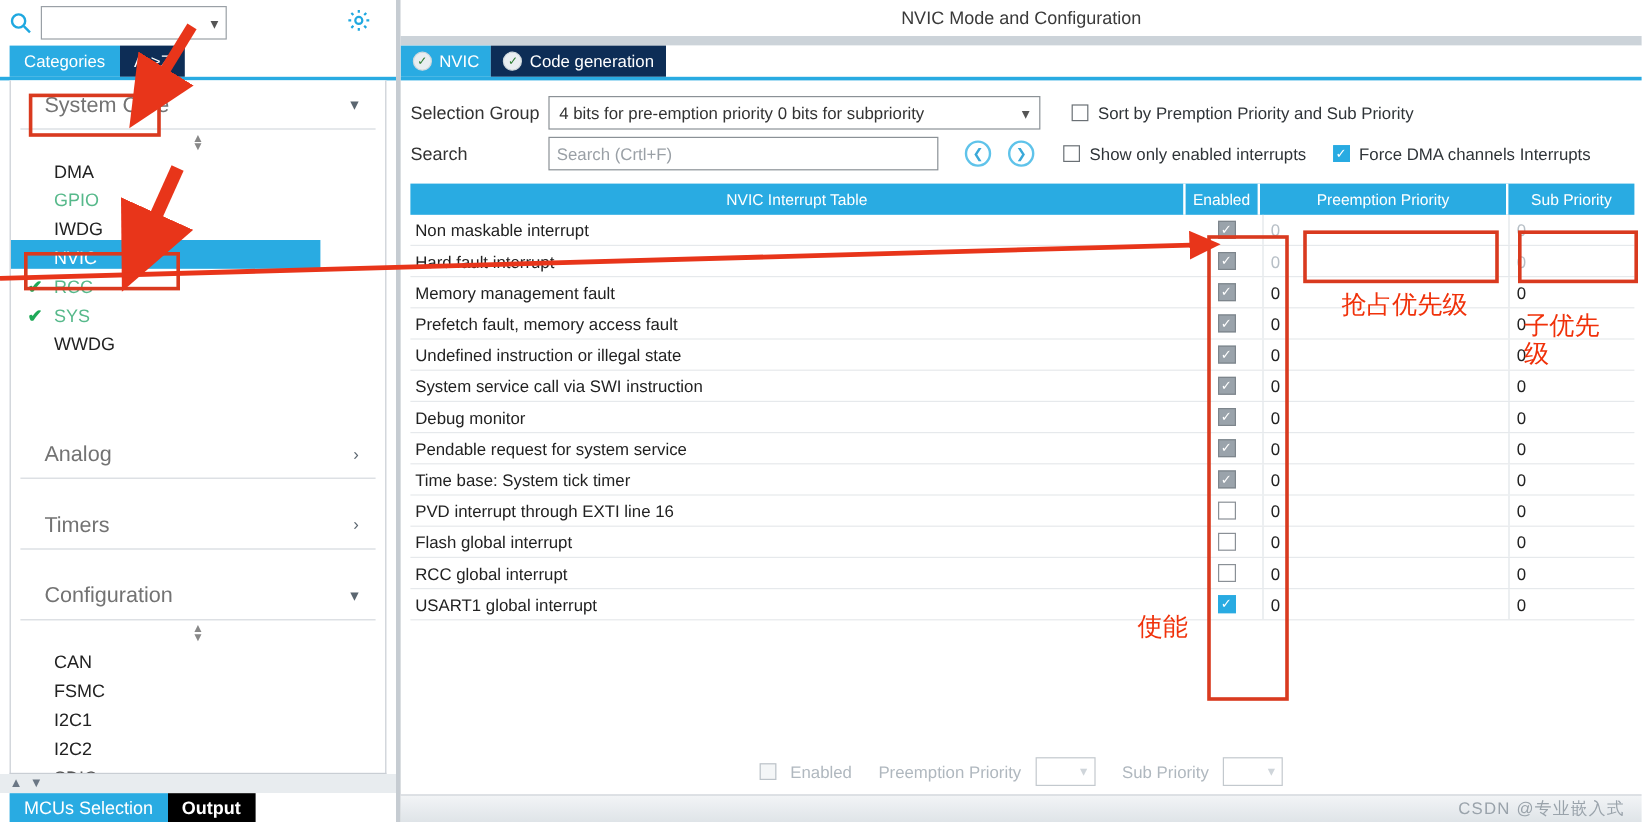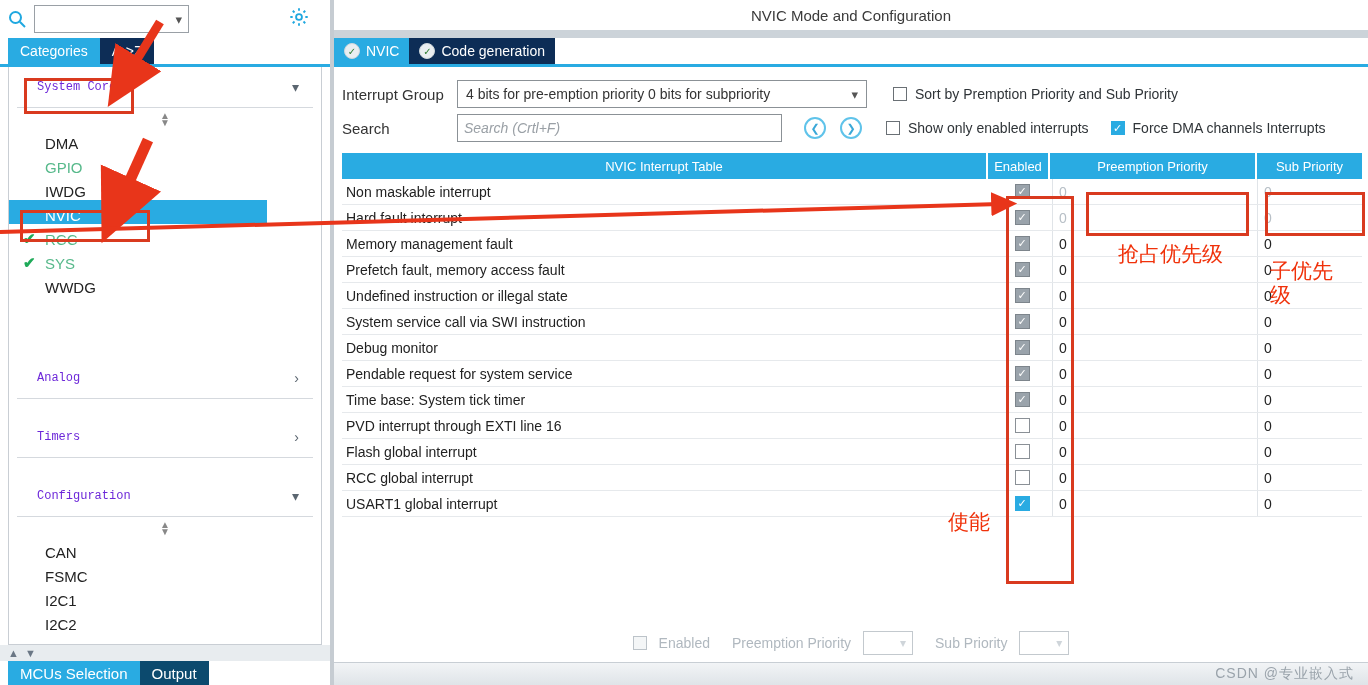--- a/index.html
+++ b/index.html
@@ -40,21 +40,21 @@
 
   .tree-wrap{
     flex:1;margin:0 8px 0 8px;border:1px solid #c9ced4;border-top:none;
     background:#fff;position:relative;overflow:hidden;box-sizing:border-box;
   }
   .group-head{
     display:flex;align-items:center;justify-content:space-between;
     padding:0 14px 0 20px;height:40px;border-bottom:1px solid #d5d9de;
     margin:0 8px;
   }
-  .group-title{font-size:12px;color:#6d28d9;font-family:Liberation Mono, monospace;}
+  .group-title{font-size:18px;color:#737373;}
   .group-chev{color:#5b6670;font-size:14px;}
   .spinner{
     text-align:center;color:#888;font-size:10px;line-height:7px;
     padding-top:4px;letter-spacing:0;
   }
   .spinner span{display:block;}
   .leafs{padding:2px 0 0 0;}
   .leaf{
     height:24px;display:flex;align-items:flex-end;font-size:15px;
     padding-left:36px;position:relative;box-sizing:border-box;
@@ -76,21 +76,21 @@
     background:#29ABE2;border-radius:5px;display:block;
   }
   .left-arrows{
     height:16px;display:flex;align-items:center;gap:6px;padding-left:8px;
     color:#6b7785;font-size:11px;background:#e8ecef;
   }
   .bottom-tabs{height:24px;display:flex;padding-left:8px;background:#fff;}
   .btab{height:24px;padding:0 12px;display:flex;align-items:center;
         font-size:15px;color:#fff;box-sizing:border-box;}
   .btab.active{background:#29ABE2;}
-  .btab.inactive{background:#0c4a6e;}
+  .btab.inactive{background:#000000;font-weight:bold;}
 
   .vsep{width:4px;background:#c6ccd2;height:685px;}
 
   
   .right{flex:1;height:685px;display:flex;flex-direction:column;background:#fff;
          position:relative;box-sizing:border-box;}
   .page-title{
     height:30px;display:flex;align-items:center;justify-content:center;
     font-size:15px;color:#3a3a3a;background:#fff;
   }
@@ -117,21 +117,21 @@
   .frow{display:flex;align-items:center;height:34px;}
   .flabel{font-size:15px;color:#333;width:115px;}
   .select-box{
     width:410px;height:28px;border:1px solid #8b9196;background:#fff;
     display:flex;align-items:center;justify-content:space-between;
     padding:0 8px;box-sizing:border-box;font-size:14px;color:#333;
   }
   .input-box{
     width:325px;height:28px;border:1px solid #8b9196;background:#fff;
     display:flex;align-items:center;padding:0 6px;box-sizing:border-box;
-    font-size:14px;color:#9aa0a6;font-style:italic;
+    font-size:14px;color:#9aa0a6;
   }
   .navbtns{display:flex;gap:14px;margin-left:22px;}
   .navbtn{
     width:22px;height:22px;border-radius:50%;border:2px solid #5fc3ea;
     color:#3aa8d8;font-size:11px;display:flex;align-items:center;justify-content:center;
     box-sizing:border-box;
   }
   .cbrow{display:flex;align-items:center;gap:8px;margin-left:24px;}
   .cb{
     width:14px;height:14px;border:1px solid #6a7075;background:#fff;
@@ -327,21 +327,21 @@
       </div>
       <div class="stab inactive">
         <span class="ok-badge">✓</span>
         <span>Code generation</span>
       </div>
     </div>
     <div class="stabs-underline"></div>
 
     <div class="form">
       <div class="frow">
-        <span class="flabel">Interrupt Group</span>
+        <span class="flabel">Selection Group</span>
         <div class="select-box">
           <span>4 bits for pre-emption priority 0 bits for subpriority</span>
           <span class="chev">▾</span>
         </div>
         <div class="cbrow" style="margin-left:26px">
           <span class="cb"></span>
           <span class="cbtxt">Sort by Premption Priority and Sub Priority</span>
         </div>
       </div>
 

